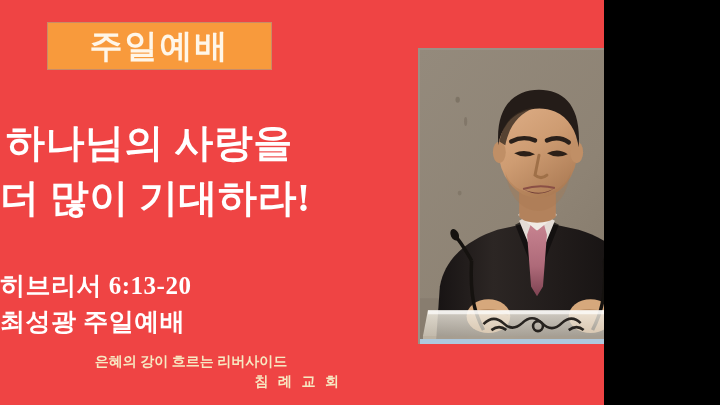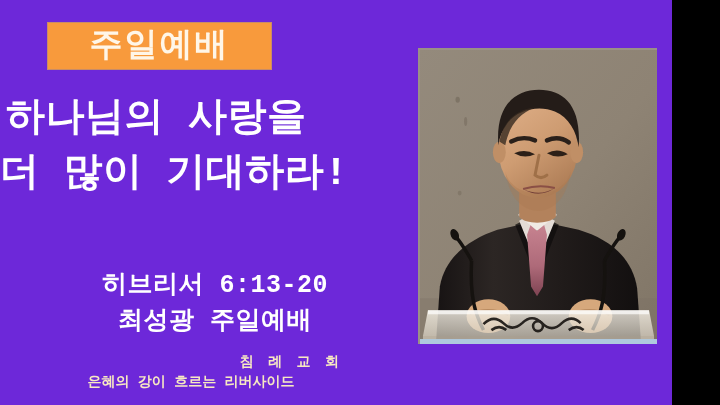--- a/index.html
+++ b/index.html
@@ -2,25 +2,25 @@
 <html><head>
 <meta charset="utf-8">
 <style>
   html, body {
     margin: 0;
     padding: 0;
     background: #000;
   }
   #slide {
     position: relative;
-    width: 672px;
+    width: 604px;
     height: 405px;
     overflow: hidden;
-    background: #6d28d9;
-    font-family: Liberation Mono, monospace;
+    background: #ef4444;
+    font-family: Liberation Serif, serif;
     -webkit-font-smoothing: antialiased;
   }
 
   
   .banner {
     position: absolute;
     left: 47px;
     top: 22px;
     width: 225px;
     height: 48px;
@@ -37,41 +37,41 @@
     color: #FFF6E8;
     letter-spacing: 2px;
     line-height: 1;
     white-space: nowrap;
   }
 
   
   .title-block {
     position: absolute;
     left: 0px;
-    top: 92px;
+    top: 116px;
     width: 420px;
   }
   .title-line {
     font-size: 39px;
     font-weight: 700;
     color: #FFFFFF;
     line-height: 1.40;
     letter-spacing: 0.5px;
     white-space: nowrap;
   }
   .title-line.first  { padding-left: 6px;  }
   .title-line.second { }
 
   
   .meta-block {
     position: absolute;
     left: 0px;
     top: 268px;
     width: 430px;
-    text-align: center;
+    text-align: left;
   }
   .meta-line {
     font-size: 25px;
     font-weight: 700;
     color: #FFFFFF;
     line-height: 1.42;
     letter-spacing: 0.5px;
     white-space: nowrap;
   }
 
@@ -120,22 +120,22 @@
     <div class="title-line first">하나님의 사랑을</div>
     <div class="title-line second">더 많이 기대하라!</div>
   </div>
 
   <div class="meta-block">
     <div class="meta-line">히브리서 6:13-20</div>
     <div class="meta-line">최성광 주일예배</div>
   </div>
 
   <div class="church-block">
+    <div class="church-line one">은혜의 강이 흐르는 리버사이드</div>
     <div class="church-line two">침 례 교 회</div>
-    <div class="church-line one">은혜의 강이 흐르는 리버사이드</div>
   </div>
 
   <div class="photo">
     <svg viewBox="0 0 239 296" preserveAspectRatio="none">
       <defs>
         <linearGradient id="wallG" x1="0" y1="0" x2="1" y2="1">
           <stop offset="0%" stop-color="#948A7C"></stop>
           <stop offset="55%" stop-color="#8E8374"></stop>
           <stop offset="100%" stop-color="#807566"></stop>
         </linearGradient>

